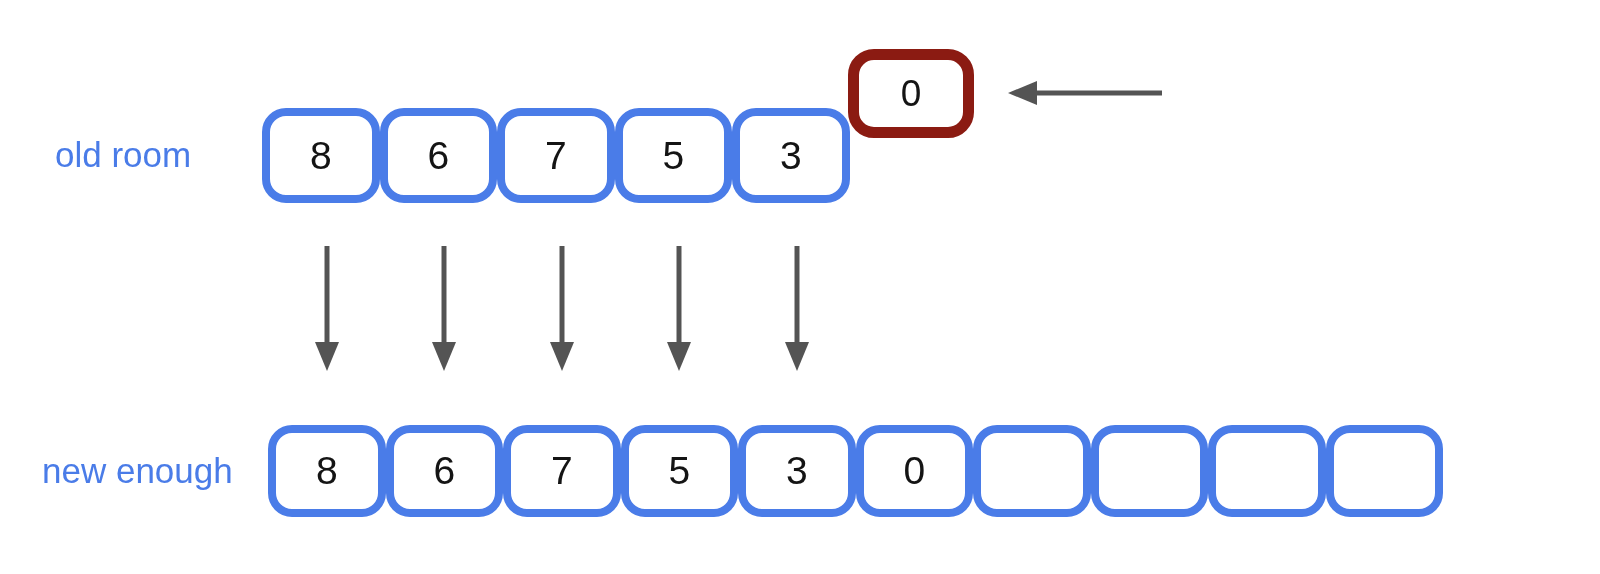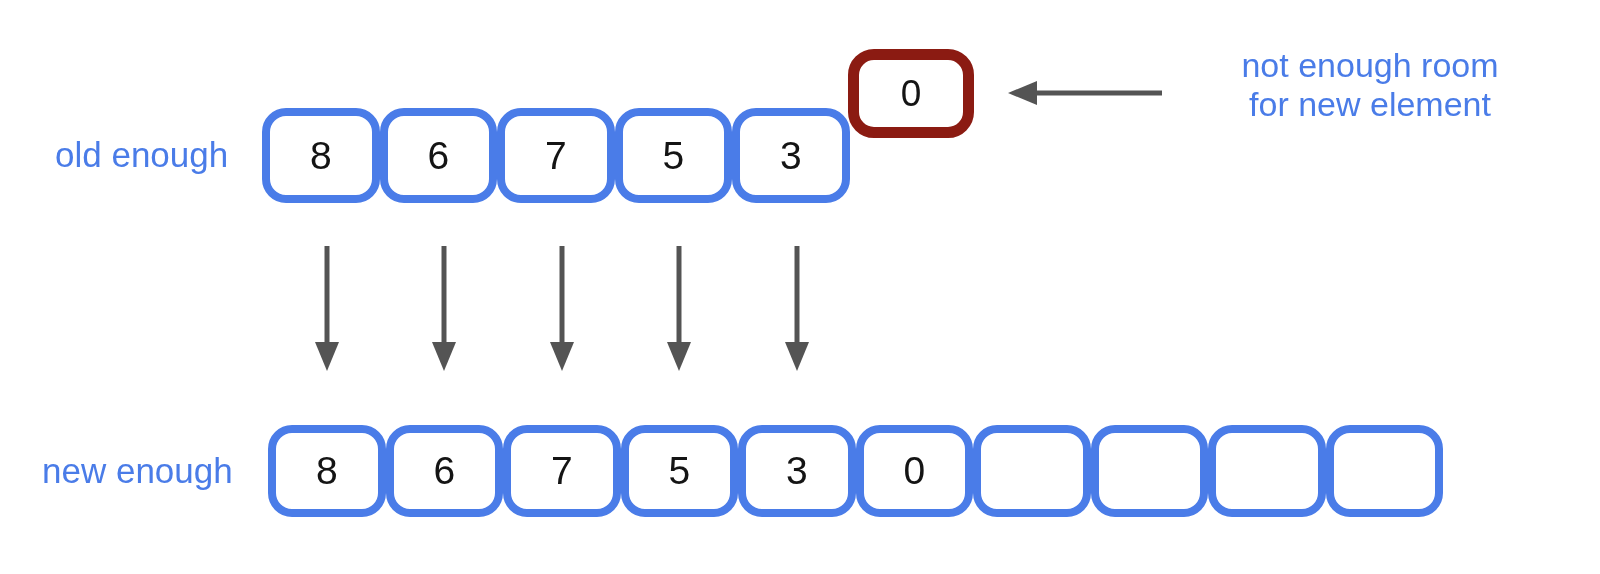--- a/index.html
+++ b/index.html
@@ -71,41 +71,37 @@
   .h-arrow polygon{fill:var(--gray);}
   .down-arrow{position:absolute;top:244px;}
   .down-arrow line{stroke:var(--gray);stroke-width:5;}
   .down-arrow polygon{fill:var(--gray);}
 </style>
 </head>
 <body>
 
 <div class="canvas">
 
-  <div class="row-label" style="left:55px;top:135px;">old enough</div>
+  <div class="row-label" style="left:55px;top:135px;">old room</div>
 
   <div class="cell-row old-row" style="left:262px;top:108px;">
     <div class="cell">8</div>
     <div class="cell">6</div>
     <div class="cell">7</div>
     <div class="cell">5</div>
     <div class="cell">3</div>
   </div>
 
   <div class="overflow-cell">0</div>
 
   <svg class="h-arrow" width="162" height="40" viewBox="0 0 162 40">
     <line x1="157" y1="20" x2="28" y2="20"></line>
     <polygon points="32,8 32,32 3,20"></polygon>
   </svg>
 
-  <div class="annotation">
-    <span>not enough room</span>
-    <span>for new element</span>
-  </div>
 
   <svg class="down-arrow" style="left:314px;" width="26" height="128" viewBox="0 0 26 128">
     <line x1="13" y1="2" x2="13" y2="100"></line>
       <polygon points="1,98 25,98 13,127"></polygon>
   </svg>
   <svg class="down-arrow" style="left:431px;" width="26" height="128" viewBox="0 0 26 128">
     <line x1="13" y1="2" x2="13" y2="100"></line>
       <polygon points="1,98 25,98 13,127"></polygon>
   </svg>
   <svg class="down-arrow" style="left:549px;" width="26" height="128" viewBox="0 0 26 128">

